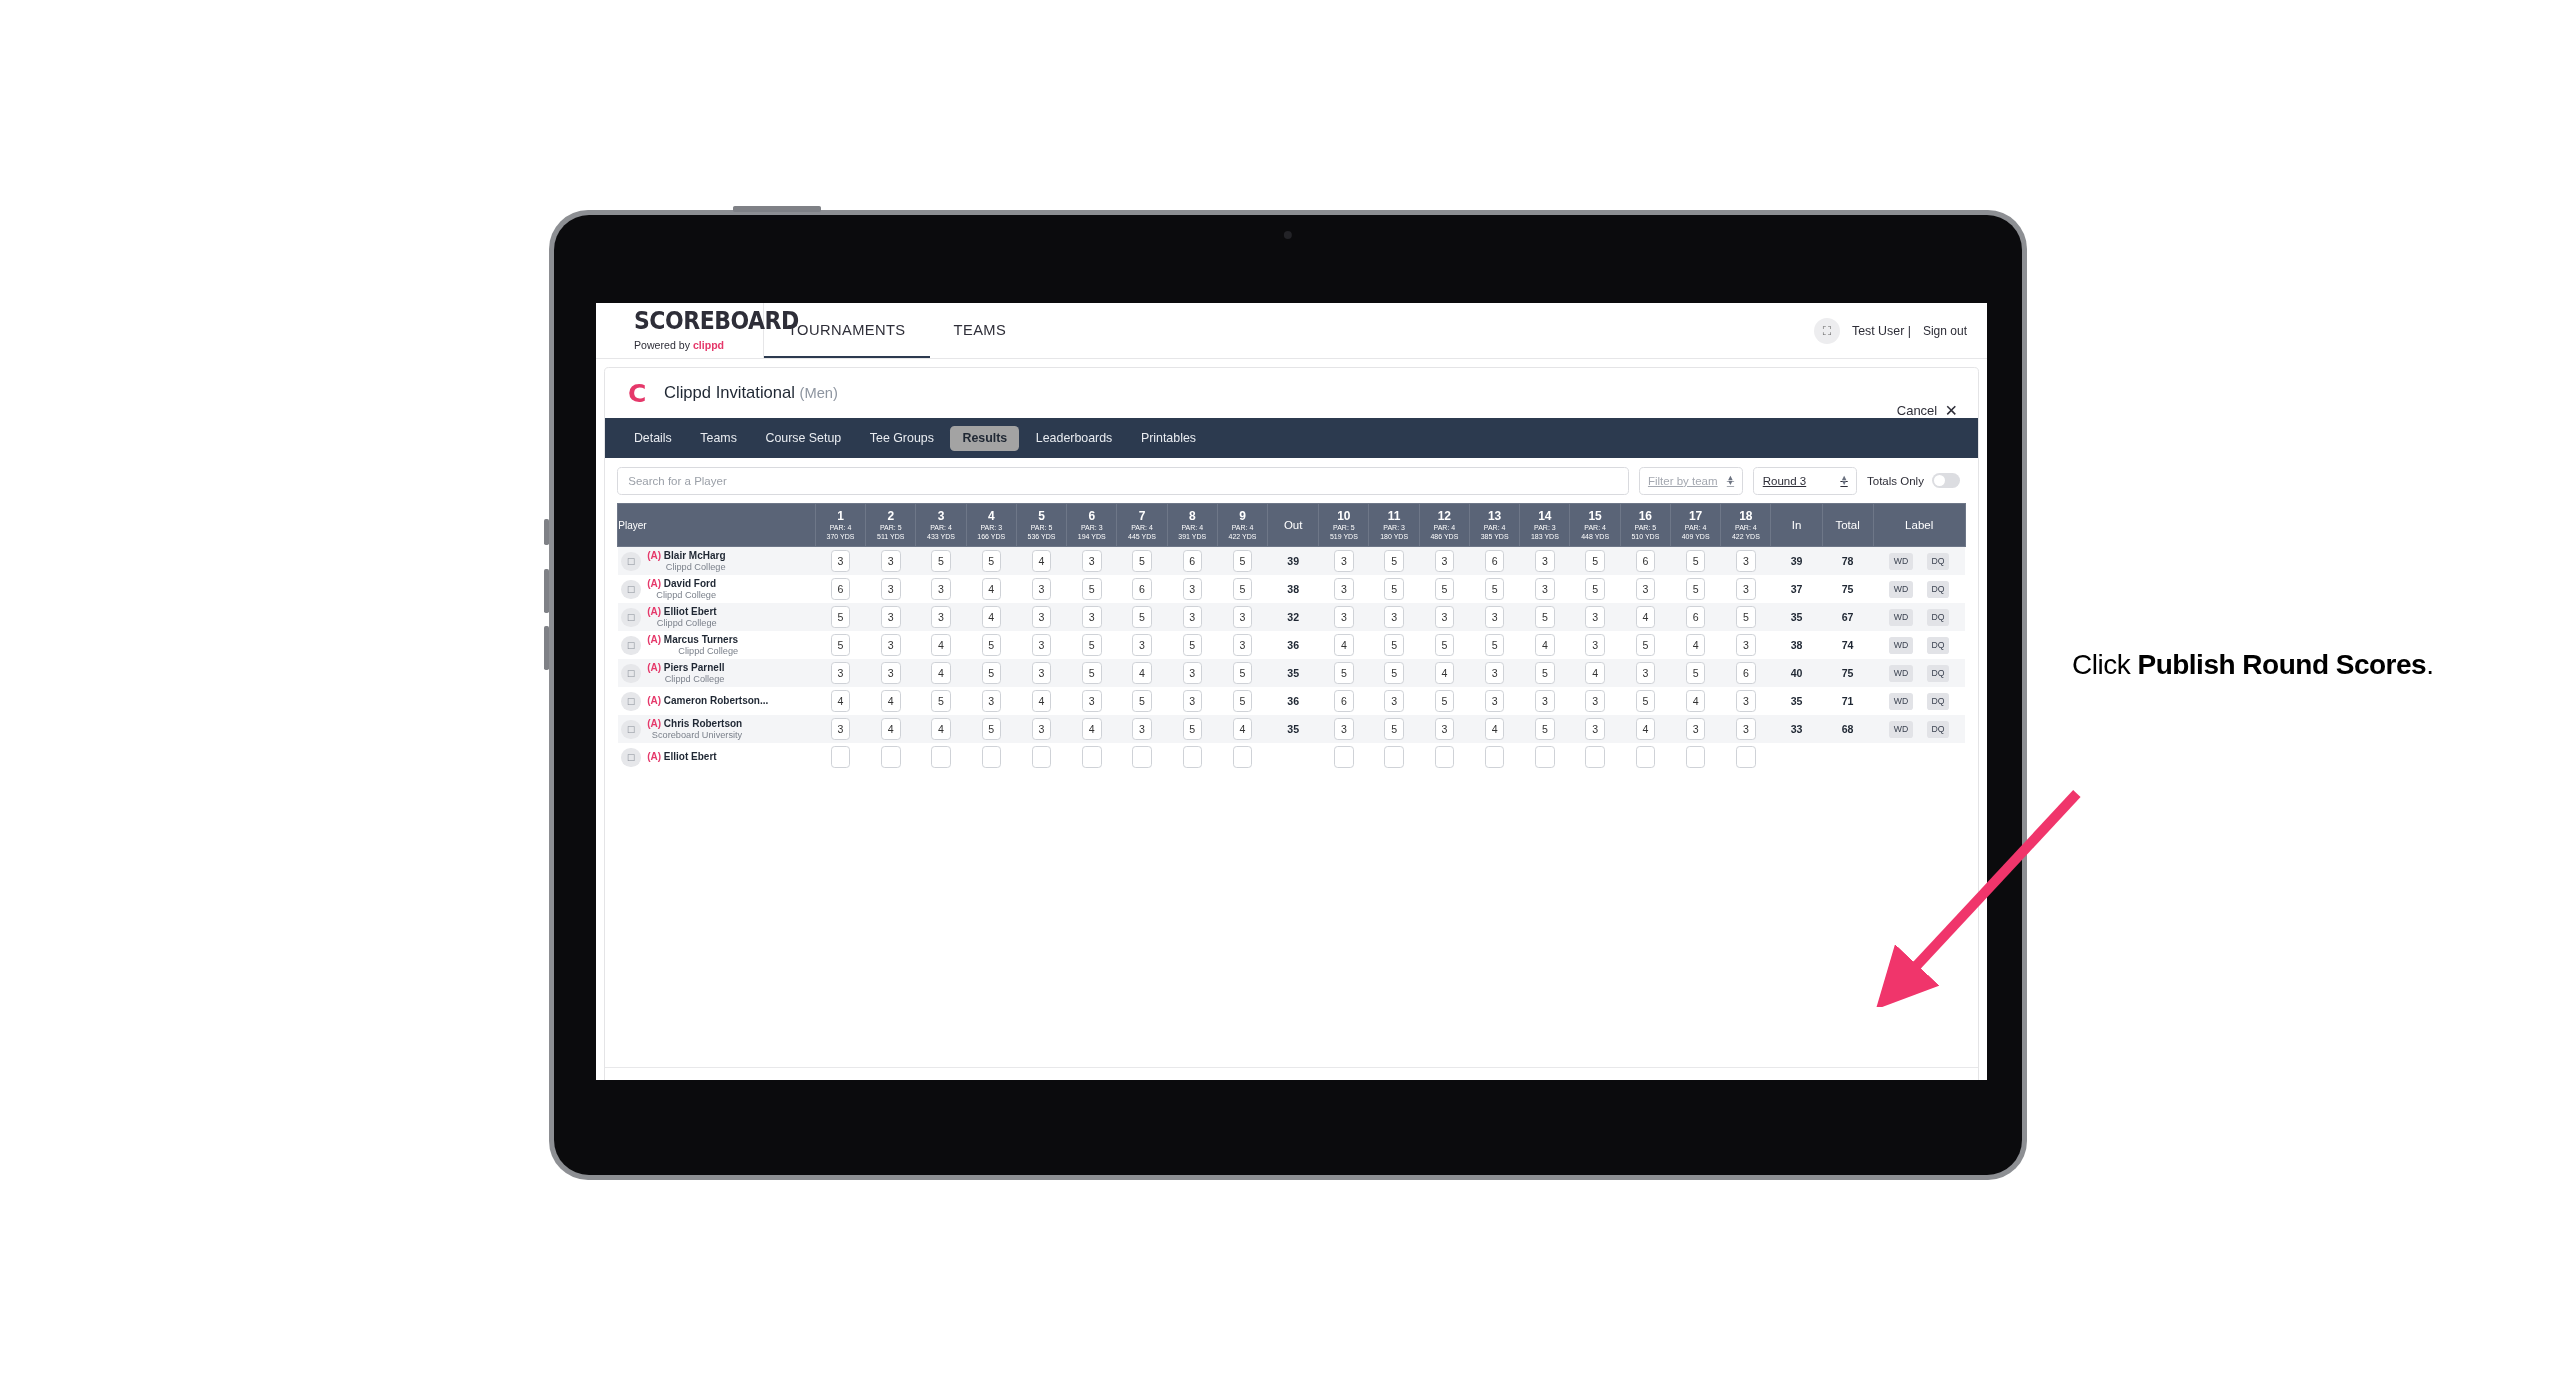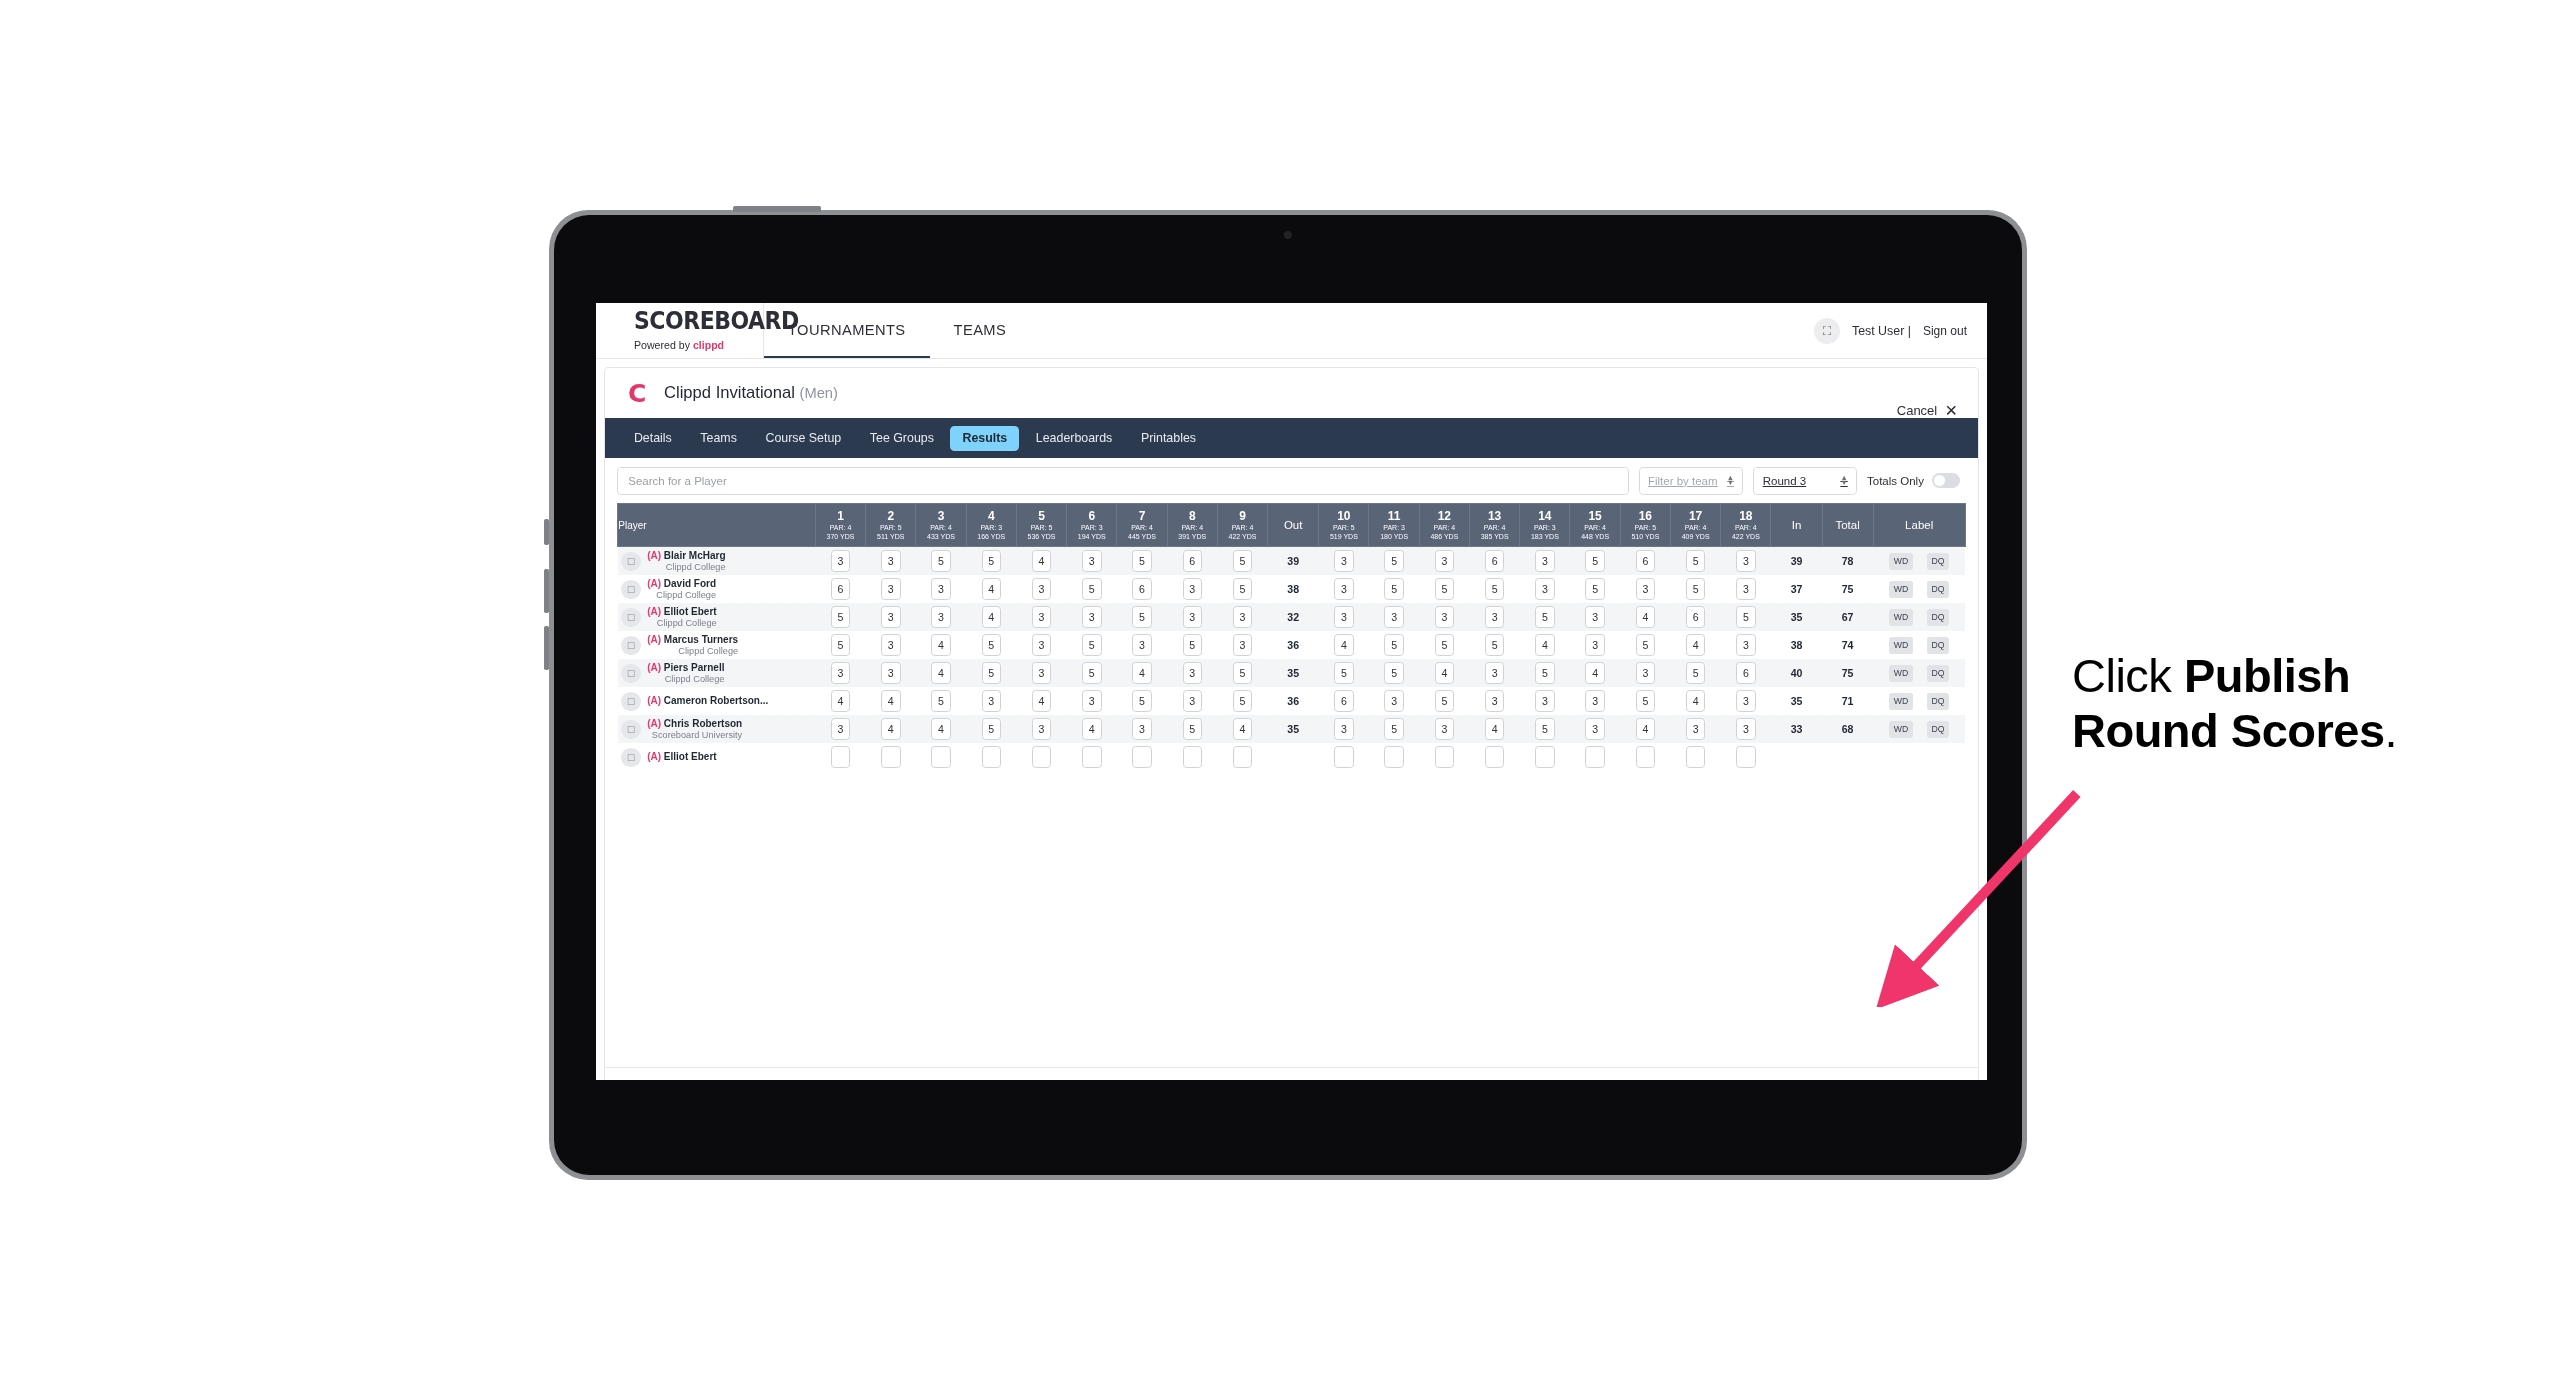--- a/index.html
+++ b/index.html
@@ -37,21 +37,21 @@
   .card-head{height:50px;display:flex;align-items:center;padding:0 20px;}
   .logo-c{width:24px;height:24px;display:flex;align-items:center;justify-content:center;font-family:"DejaVu Sans",sans-serif;font-weight:bold;font-size:25px;color:#e5386a;line-height:1;}
   .card-title{font-size:16.6px;color:#1f2733;margin-left:14.7px;}
   .card-title .sub{color:#8e95a0;font-size:14.7px;margin-left:4.6px;}
   .cancel-x{margin-left:auto;display:flex;align-items:center;gap:7.4px;font-size:13px;color:#2e2e38;cursor:pointer;margin-top:34px;}
   .xglyph{font-size:15.6px;line-height:1;}
 
   
   .subtabs{height:40px;background:#2c3a4f;display:flex;align-items:center;padding-left:16.6px;gap:4.6px;}
   .subtab{font-size:12.4px;color:#e9ecf1;padding:5.5px 12px;border-radius:4.6px;cursor:pointer;}
-  .subtab.active{background:#7dd3fc;color:#1f2733;font-weight:bold;}
+  .subtab.active{background:#a3a3a3;color:#1f2733;font-weight:bold;}
 
   
   .filters{height:45px;background:#fff;display:flex;align-items:center;padding:0 12px;gap:10px;}
   .search{flex:1;height:26px;border:0.9px solid #d9dade;border-radius:4.6px;display:flex;align-items:center;padding:0 10px;font-size:11.5px;color:#9ba0a8;background:#fff;}
   .selbox{height:26px;min-width:85px;border:0.9px solid #d9dade;border-radius:4.6px;display:flex;align-items:center;justify-content:space-between;padding:0 8.3px;font-size:11.5px;color:#2e2e38;background:#fff;gap:9.2px;text-decoration:underline;}
   .selbox.muted{color:#a4a8b0;}
   .stepper{display:flex;flex-direction:column;line-height:4.6px;font-size:7.4px;color:#6b7280;}
   .toggle-wrap{display:flex;align-items:center;gap:8.3px;padding-right:5.5px;}
   .toggle-label{font-size:11.5px;color:#2e2e38;}
   .toggle{width:28px;height:14.7px;border-radius:8.3px;background:#dcdde1;position:relative;cursor:pointer;}
@@ -80,21 +80,21 @@
   .scorebox{width:17.5px;height:20px;margin:0 auto;border:0.9px solid #cfd2d7;border-radius:3.7px;background:#fff;display:flex;align-items:center;justify-content:center;font-size:10.6px;color:#333;}
   td.sumcell{text-align:center;font-size:10.6px;font-weight:bold;color:#1f2733;}
   .labelcell{display:flex;gap:14px;justify-content:center;}
   .chip{background:#e2e3e7;color:#3b4250;font-size:8.7px;border-radius:2.8px;padding:3.7px 4.6px;cursor:pointer;}
   .fadeRow{position:absolute;left:0;right:0;bottom:0;height:24px;background:linear-gradient(to bottom,rgba(255,255,255,0) 0%,#fff 86%);pointer-events:none;}
 
   
   .footer{height:55px;border-top:0.9px solid #e8e8ea;display:flex;align-items:center;justify-content:flex-end;gap:14.7px;padding-right:20px;background:#fff;}
 
   
-  .annot{position:absolute;left:2072px;top:648px;width:432px;font-size:47px;line-height:1.18;color:#000;font-family:"Liberation Sans",sans-serif;letter-spacing:-0.5px;}
+  .annot{position:absolute;left:2072px;top:648px;width:432px;font-size:28px;line-height:1.18;color:#000;font-family:"Liberation Sans",sans-serif;letter-spacing:-0.5px;}
   .annot b{font-weight:bold;}
   .arrow{position:absolute;left:1867px;top:777px;width:221px;height:230px;}
 </style>
 </head>
 <body>
 
 <div class="tablet">
   <div class="btn-side btn-top"></div>
   <div class="btn-side btn-l1"></div>
   <div class="btn-side btn-l2"></div>

